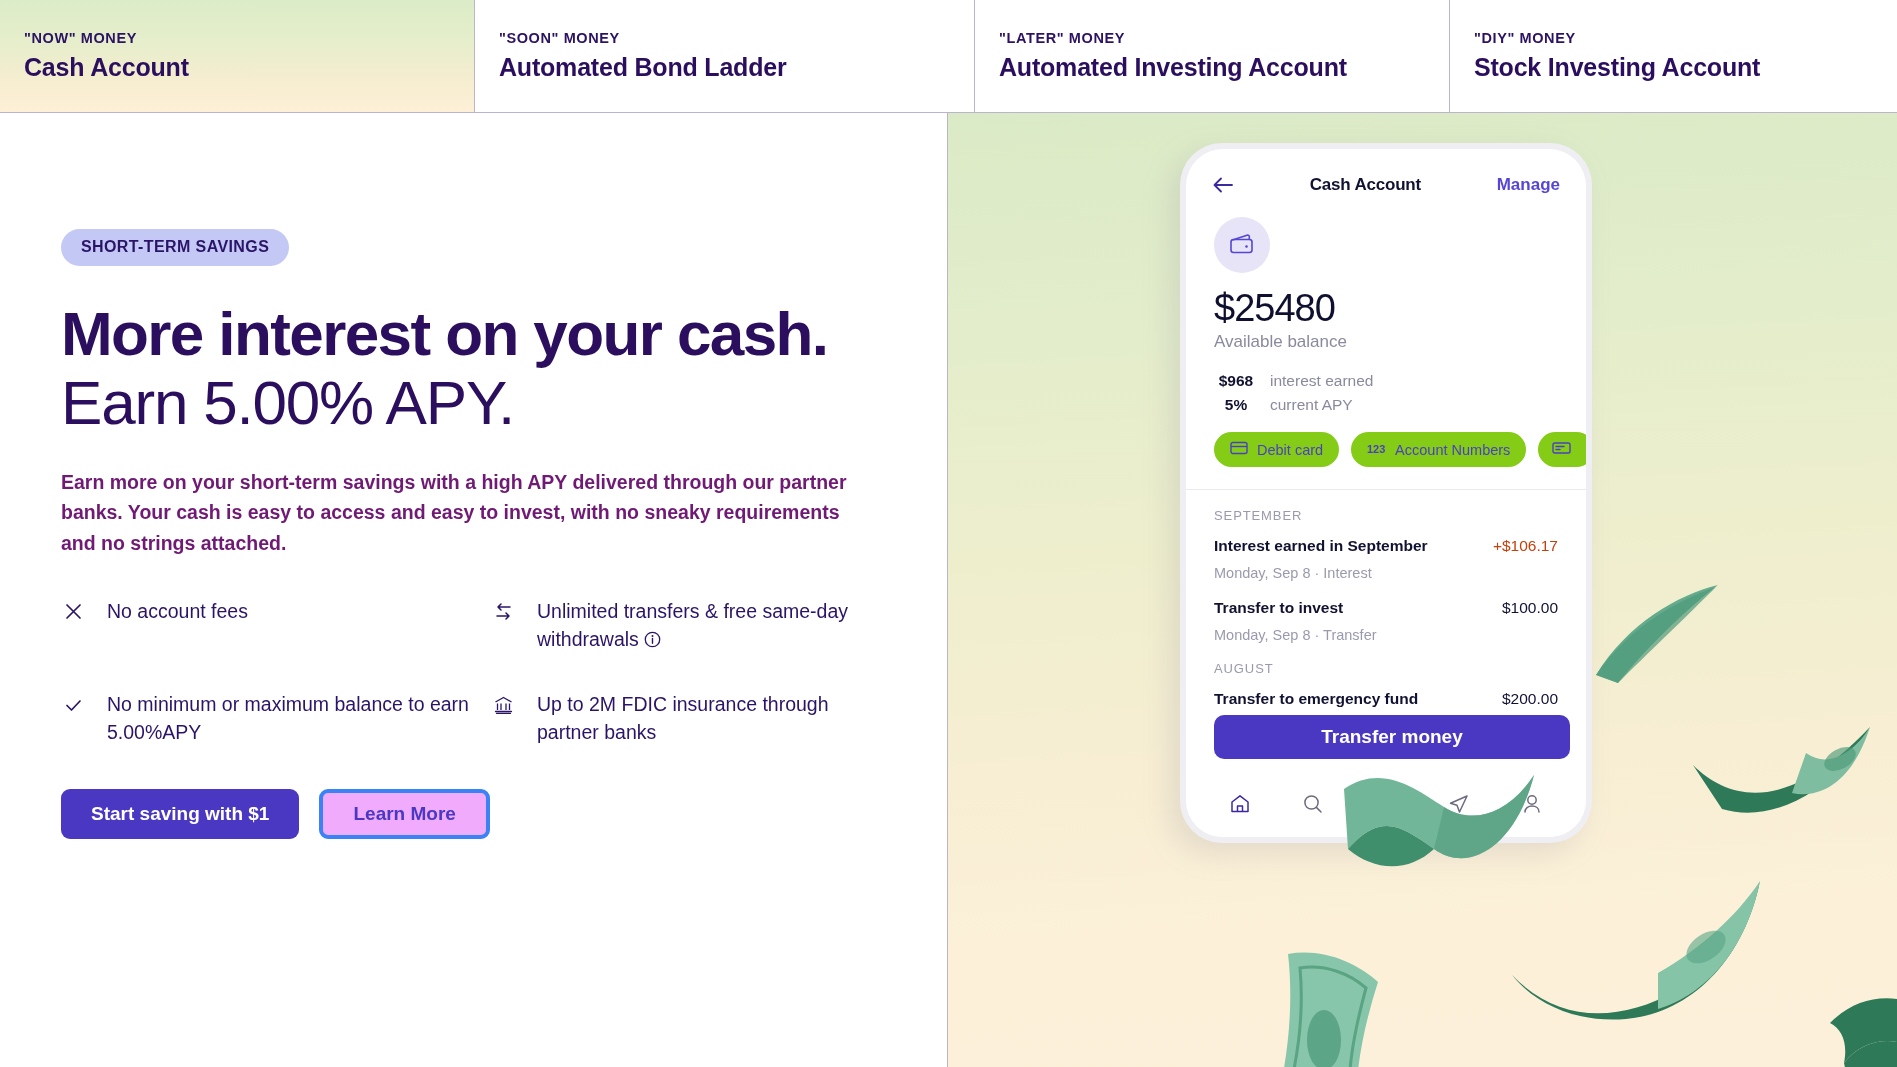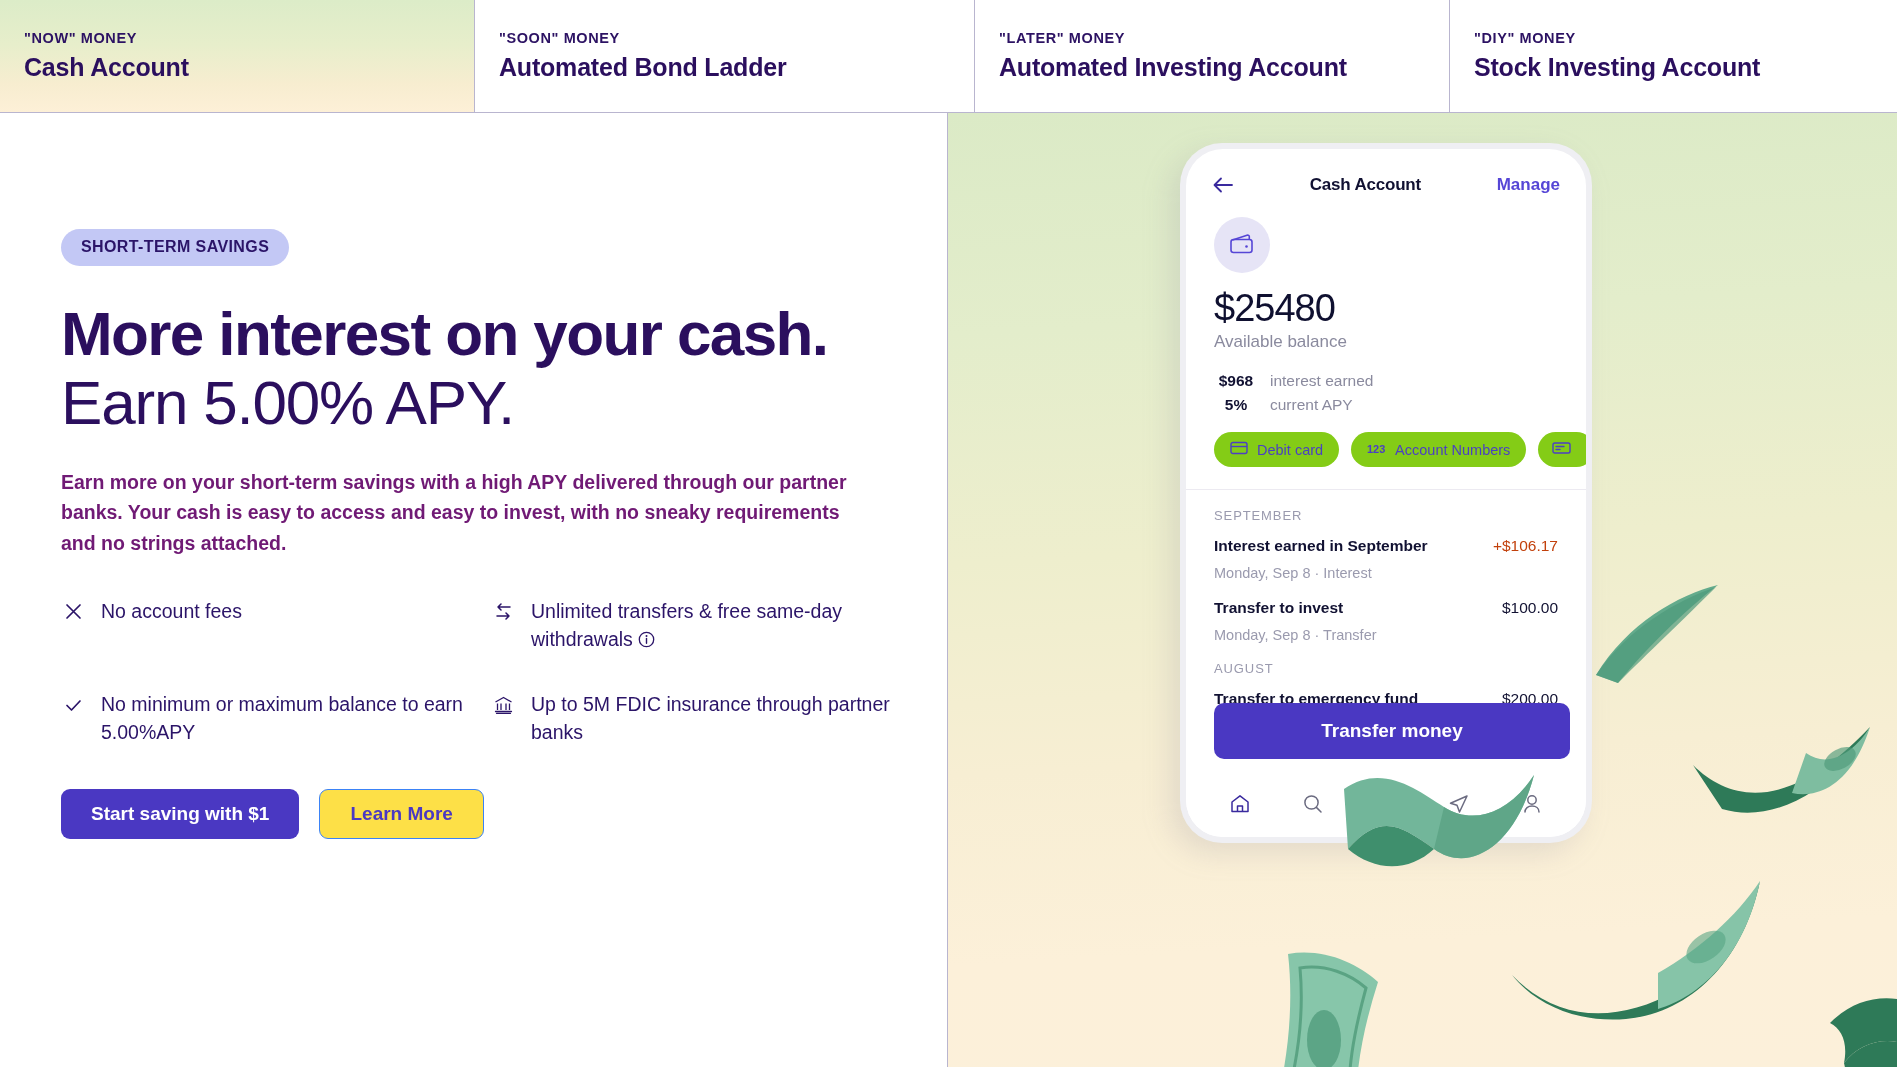--- a/index.html
+++ b/index.html
@@ -61,35 +61,35 @@
   }
   .headline .sub { display:block; font-weight: 400; letter-spacing: -1.2px; margin-top: 4px; }
   p.body {
     margin-top: 32px; width: 818px;
     font-size: 19.5px; line-height: 1.55; font-weight: 700; color: #701a75;
   }
   .features {
     margin-top: 40px; display: grid;
     grid-template-columns: 420px 400px; row-gap: 36px; column-gap: 10px;
   }
-  .feature { display: flex; align-items: flex-start; gap: 16px; }
+  .feature { display: flex; align-items: flex-start; gap: 22px; }
   .feature .ficon {
     width: 24px; min-width: 24px; height: 24px; margin-top: 2px;
     display: flex; align-items: center; justify-content: center; color: #2b1468;
   }
   .feature .ftext { font-size: 19.5px; line-height: 1.42; color: #2b1468; }
   .info-dot { display: inline-block; vertical-align: -2px; margin-left: 5px; }
   .cta-row { margin-top: 42px; display: flex; gap: 20px; align-items: center; }
   .btn-primary {
     background: #4a38c2; color: #fff; border: none; border-radius: 9px;
     padding: 0 30px; height: 50px; font-size: 19px; font-weight: 700;
     font-family: "Liberation Sans", sans-serif; cursor: pointer;
   }
   .btn-secondary {
-    background: #fde047; color: #4a38c2; border: 1px solid #3b82f6; border-radius: 9px;
+    background: #f0abfc; color: #4a38c2; border: 4px solid #3b82f6; border-radius: 9px;
     padding: 0 30px; height: 50px; font-size: 19px; font-weight: 700;
     font-family: "Liberation Sans", sans-serif; cursor: pointer;
   }
 
   
   .phone-shadow {
     position: absolute; left: 222px; top: 40px; width: 412px; height: 700px;
     border-radius: 42px; background: rgba(120,110,140,.16); filter: blur(14px);
   }
   .phone {
@@ -133,21 +133,21 @@
     font-size: 13px; letter-spacing: .9px; color: #9a9aae;
     margin: 18px 0 14px 0; font-weight: 400;
   }
   .tx-row { margin-bottom: 18px; }
   .tx-top { display: flex; justify-content: space-between; align-items: baseline; }
   .tx-name { font-size: 15.5px; font-weight: 700; color: #111132; }
   .tx-amt { font-size: 15.5px; color: #111132; }
   .tx-amt.pos { color: #c2410c; }
   .tx-sub { font-size: 14.5px; color: #9a9aae; margin-top: 10px; }
   .cta-float {
-    position: absolute; left: 28px; bottom: 78px; width: 356px; height: 56px;
+    position: absolute; left: 28px; bottom: 78px; width: 356px; height: 44px;
     background: #4a38c2; color: #fff; border: none; border-radius: 10px;
     font-size: 19px; font-weight: 700; font-family: "Liberation Sans", sans-serif;
     cursor: pointer;
   }
   .navbar {
     position: absolute; bottom: 0; left: 0; width: 100%; height: 66px;
     background: #fff; display: flex; align-items: center;
     justify-content: space-around; padding: 0 18px;
   }
   .nav-item { cursor: pointer; color: #6b6b80; display: flex; }
@@ -232,21 +232,21 @@
           </div>
 
           <div class="feature">
             <span class="ficon">
               <svg width="21" height="21" viewBox="0 0 21 21">
                 <path d="M2.5 7 L10.5 2.5 L18.5 7" stroke="#2b1468" stroke-width="1.3" fill="none" stroke-linejoin="round"></path>
                 <path d="M4.5 8.5 V15 M8 8.5 V15 M13 8.5 V15 M16.5 8.5 V15" stroke="#2b1468" stroke-width="1.3"></path>
                 <path d="M2.5 16.5 H18.5 M3.5 18.3 H17.5" stroke="#2b1468" stroke-width="1.3" stroke-linecap="round"></path>
               </svg>
             </span>
-            <span class="ftext">Up to 5M FDIC insurance through partner banks</span>
+            <span class="ftext">Up to 2M FDIC insurance through partner banks</span>
           </div>
 
         </div>
 
         <div class="cta-row">
           <button class="btn-primary">Start saving with $1</button>
           <button class="btn-secondary">Learn More</button>
         </div>
 
       </div>

